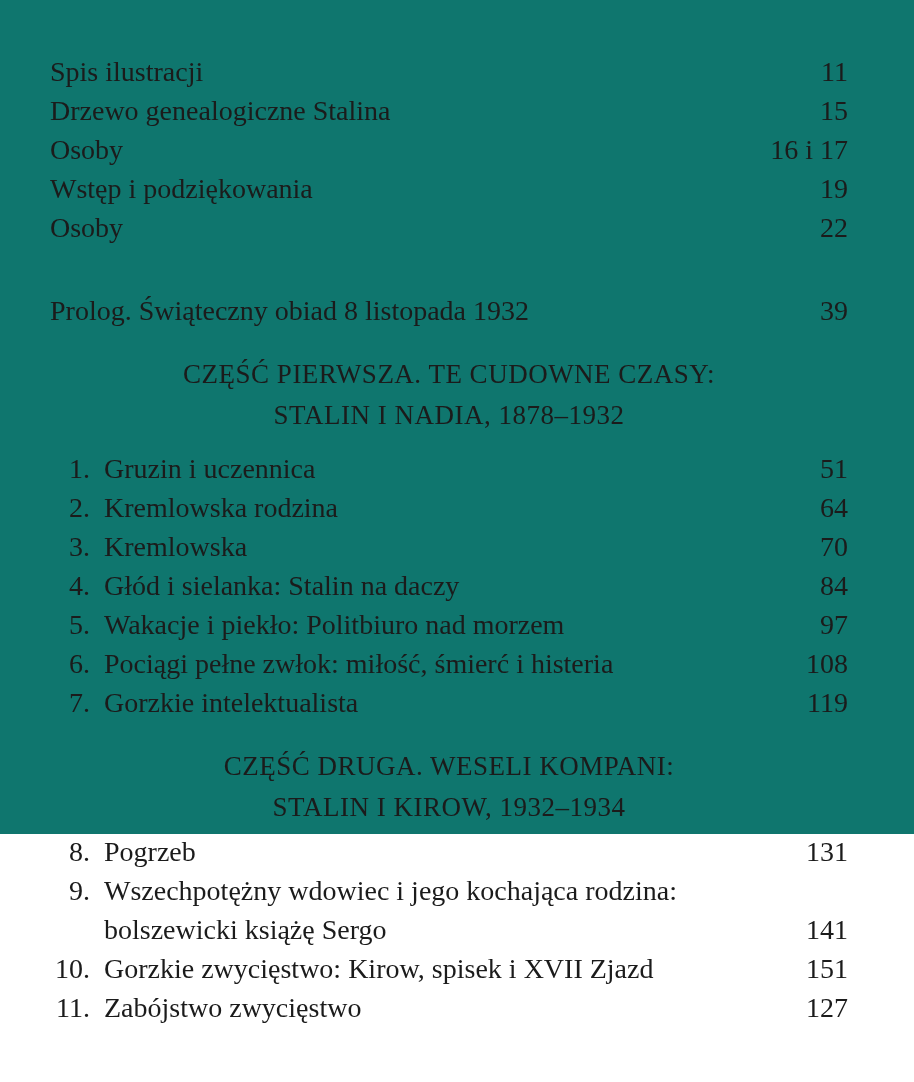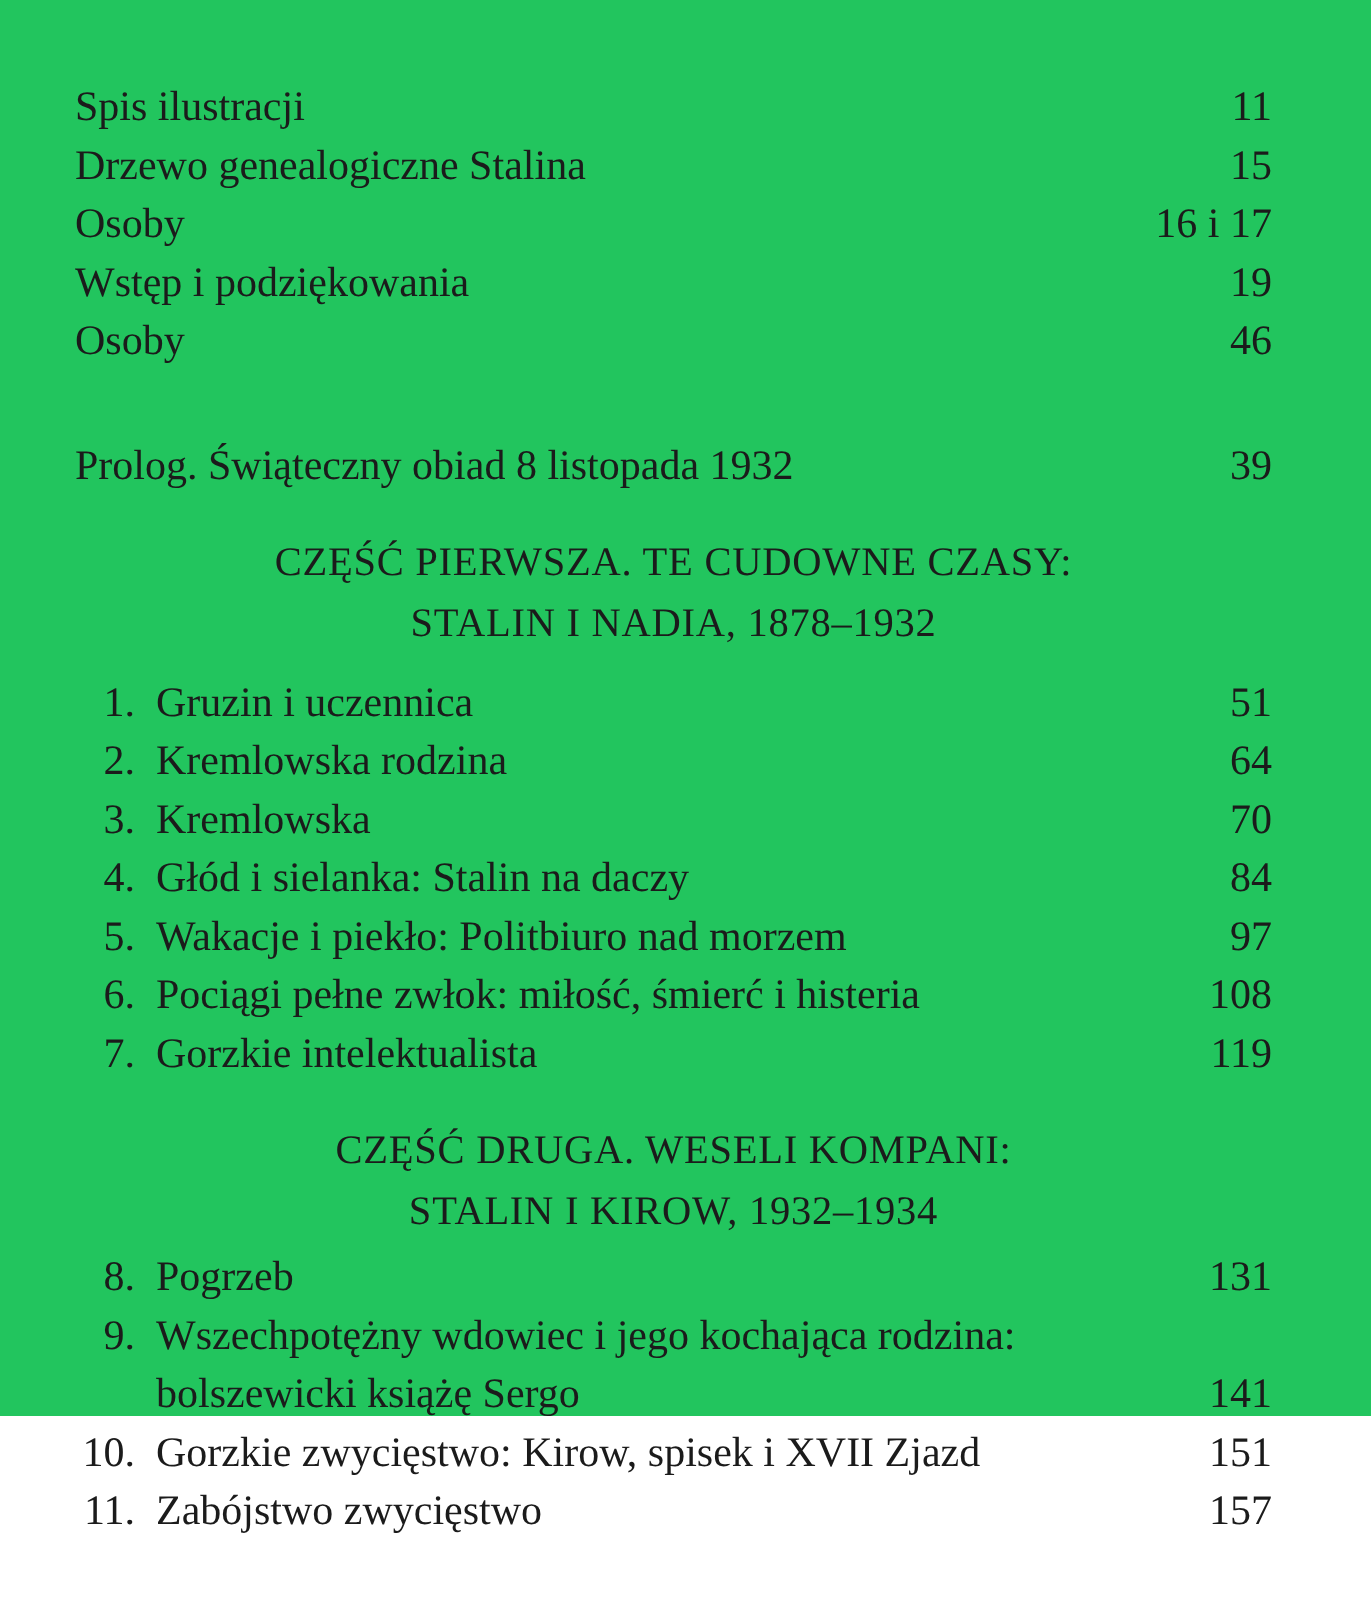--- a/index.html
+++ b/index.html
@@ -11,22 +11,22 @@
     width: 914px;
     height: 1082px;
     overflow: hidden;
     font-family: "Liberation Serif", "DejaVu Serif", serif;
     color: #1b1b1b;
     -webkit-font-smoothing: antialiased;
   }
   .page {
     box-sizing: border-box;
     width: 914px;
-    height: 944px;
-    background: #22c55e;
+    height: 834px;
+    background: #0f766e;
   }
   .toc {
     width: 798px;
     margin-left: 50px;
     padding-top: 52px;
     font-size: 28px;
     line-height: 39px;
   }
   .toc-row {
     display: flex;
@@ -91,21 +91,21 @@
       <div class="toc-row">
         <span class="title">Osoby</span>
         <span class="page-num">16 i 17</span>
       </div>
       <div class="toc-row">
         <span class="title">Wstęp i podziękowania</span>
         <span class="page-num">19</span>
       </div>
       <div class="toc-row">
         <span class="title">Osoby</span>
-        <span class="page-num">46</span>
+        <span class="page-num">22</span>
       </div>
     </div>
 
     <div class="toc-row prolog-row">
       <span class="title">Prolog. Świąteczny obiad 8 listopada 1932</span>
       <span class="page-num">39</span>
     </div>
 
     <div class="part-heading">
       <span class="h-line">CZĘŚĆ PIERWSZA. TE CUDOWNE CZASY:</span>
@@ -170,18 +170,18 @@
         <span class="page-num">141</span>
       </div>
       <div class="chapter-row">
         <span class="num">10.</span>
         <span class="title">Gorzkie zwycięstwo: Kirow, spisek i XVII Zjazd</span>
         <span class="page-num">151</span>
       </div>
       <div class="chapter-row">
         <span class="num">11.</span>
         <span class="title">Zabójstwo zwycięstwo</span>
-        <span class="page-num">157</span>
+        <span class="page-num">127</span>
       </div>
     </div>
 
   </div>
 </div>
 
 </body></html>

